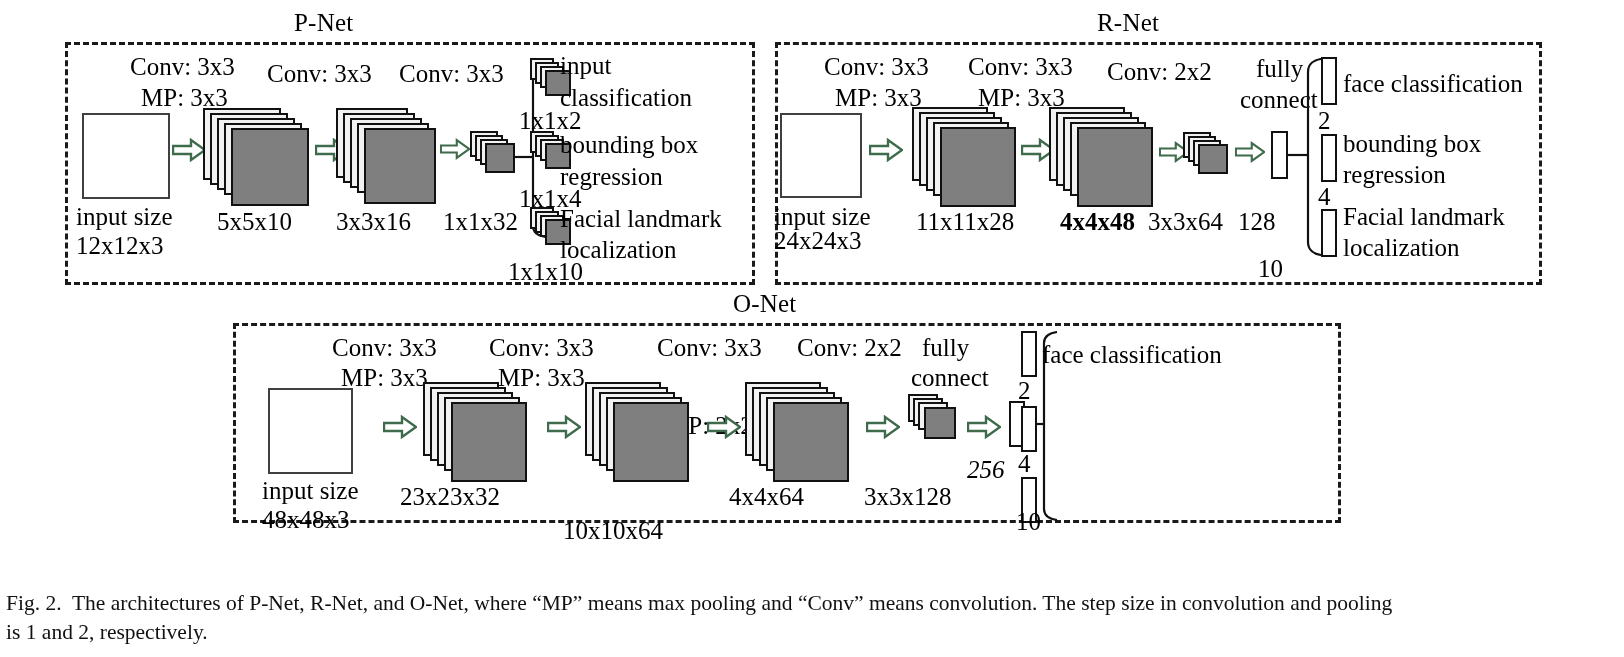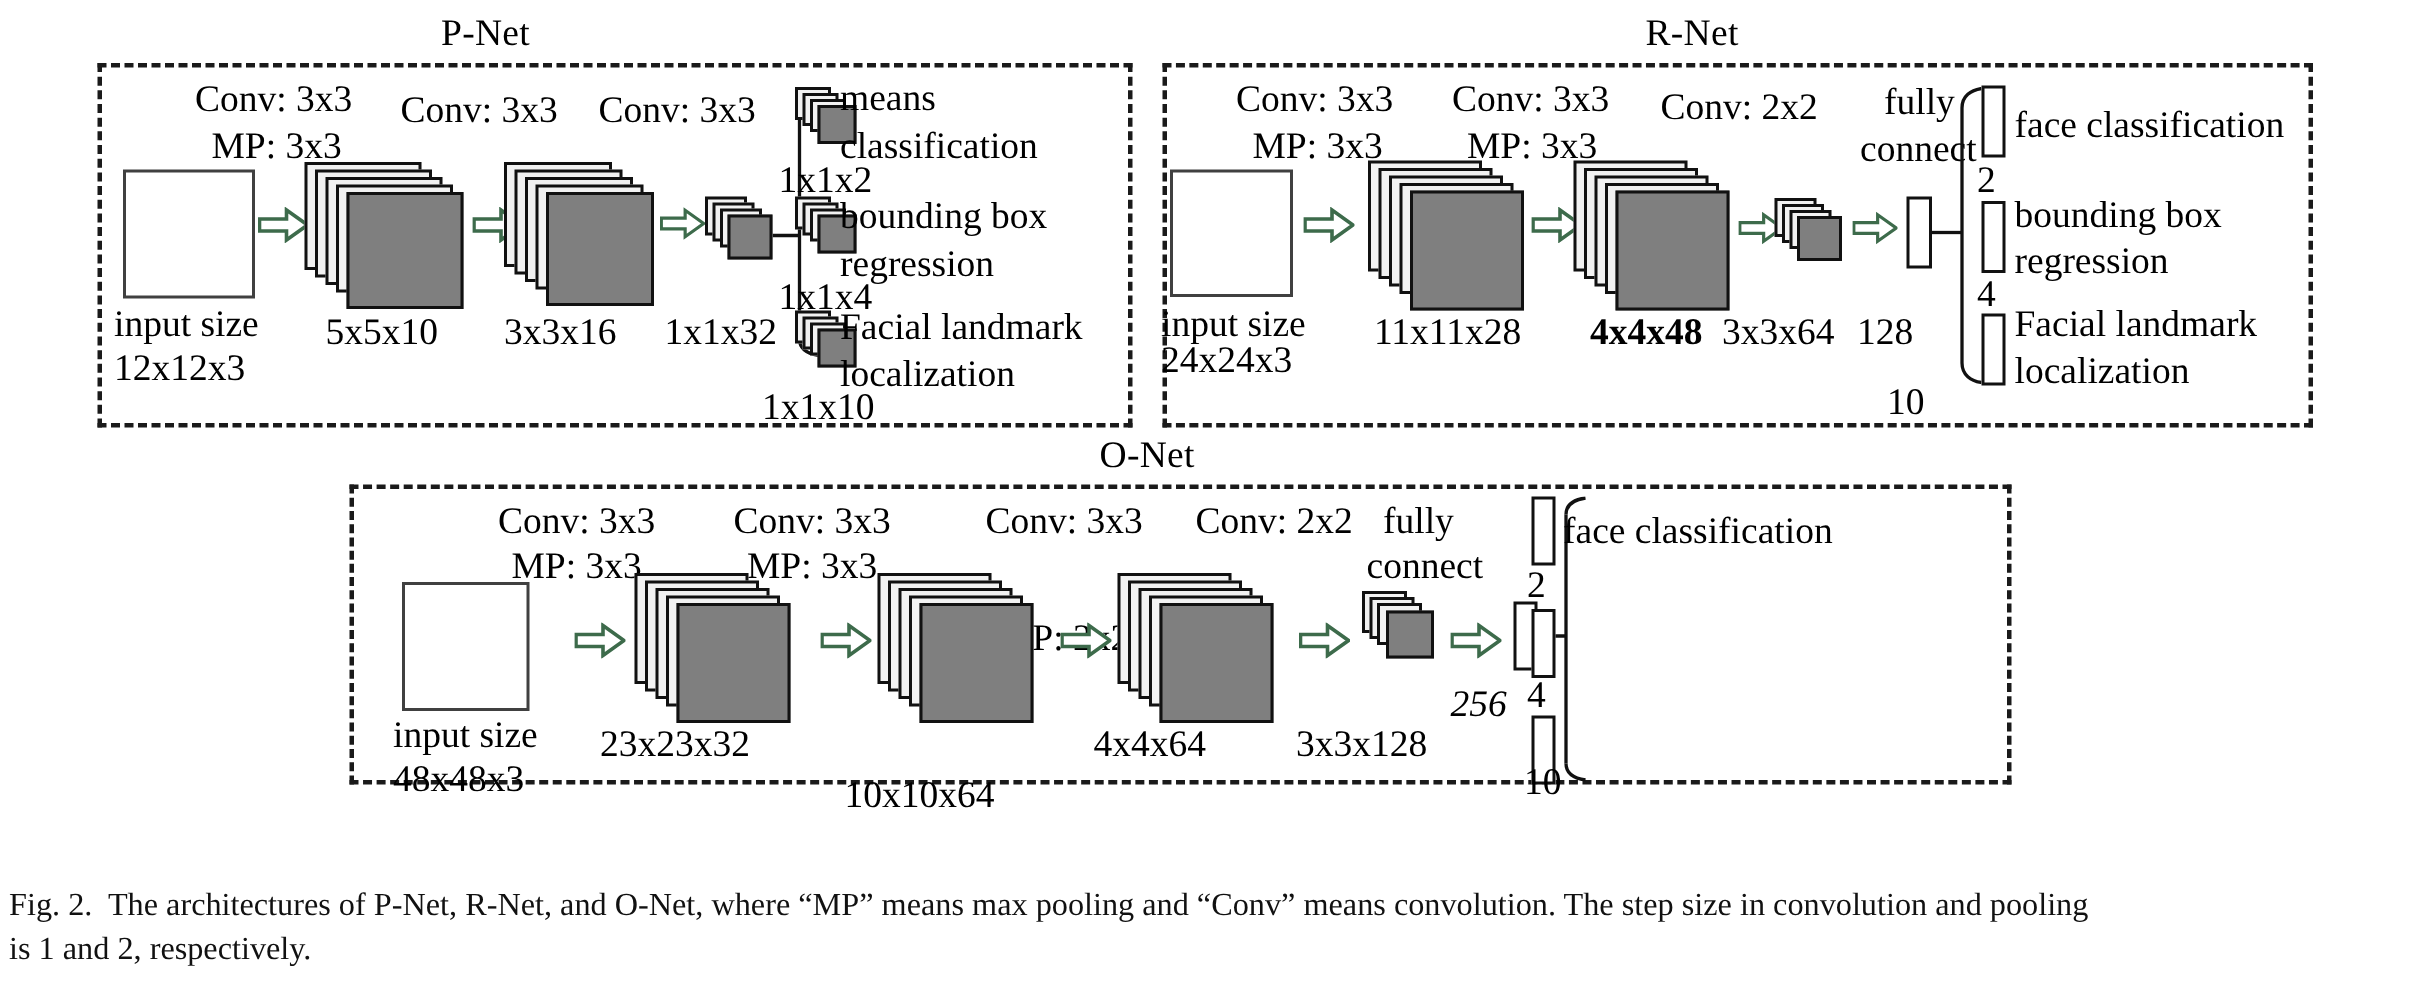--- a/index.html
+++ b/index.html
@@ -161,21 +161,21 @@
     <path d="M 18 12 C 18 5 24 2 31 1" fill="none" stroke="#111111" stroke-width="2.2"></path>
     <path d="M 18 166 C 18 173 24 176 31 177" fill="none" stroke="#111111" stroke-width="2.2"></path>
   </svg>
 
   <div class="stack" style="left:530px; top:58px; width:44px; height:44px;">
     <div class="sheet" style="left:0px; top:0px;  width:24px; height:22px;"></div>
     <div class="sheet" style="left:5px; top:4px;  width:24px; height:22px;"></div>
     <div class="sheet" style="left:10px;top:8px;  width:24px; height:22px;"></div>
     <div class="sheet front" style="left:15px; top:12px; width:26px; height:26px;"></div>
   </div>
-  <div class="txt" style="left:560px; top:52px;">means</div>
+  <div class="txt" style="left:560px; top:52px;">input</div>
   <div class="txt" style="left:560px; top:84px;">classification</div>
   <div class="txt" style="left:519px; top:107px;">1x1x2</div>
 
   <div class="stack" style="left:530px; top:131px; width:44px; height:44px;">
     <div class="sheet" style="left:0px; top:0px;  width:24px; height:22px;"></div>
     <div class="sheet" style="left:5px; top:4px;  width:24px; height:22px;"></div>
     <div class="sheet" style="left:10px;top:8px;  width:24px; height:22px;"></div>
     <div class="sheet front" style="left:15px; top:12px; width:26px; height:26px;"></div>
   </div>
   <div class="txt" style="left:560px; top:131px;">bounding box</div>

